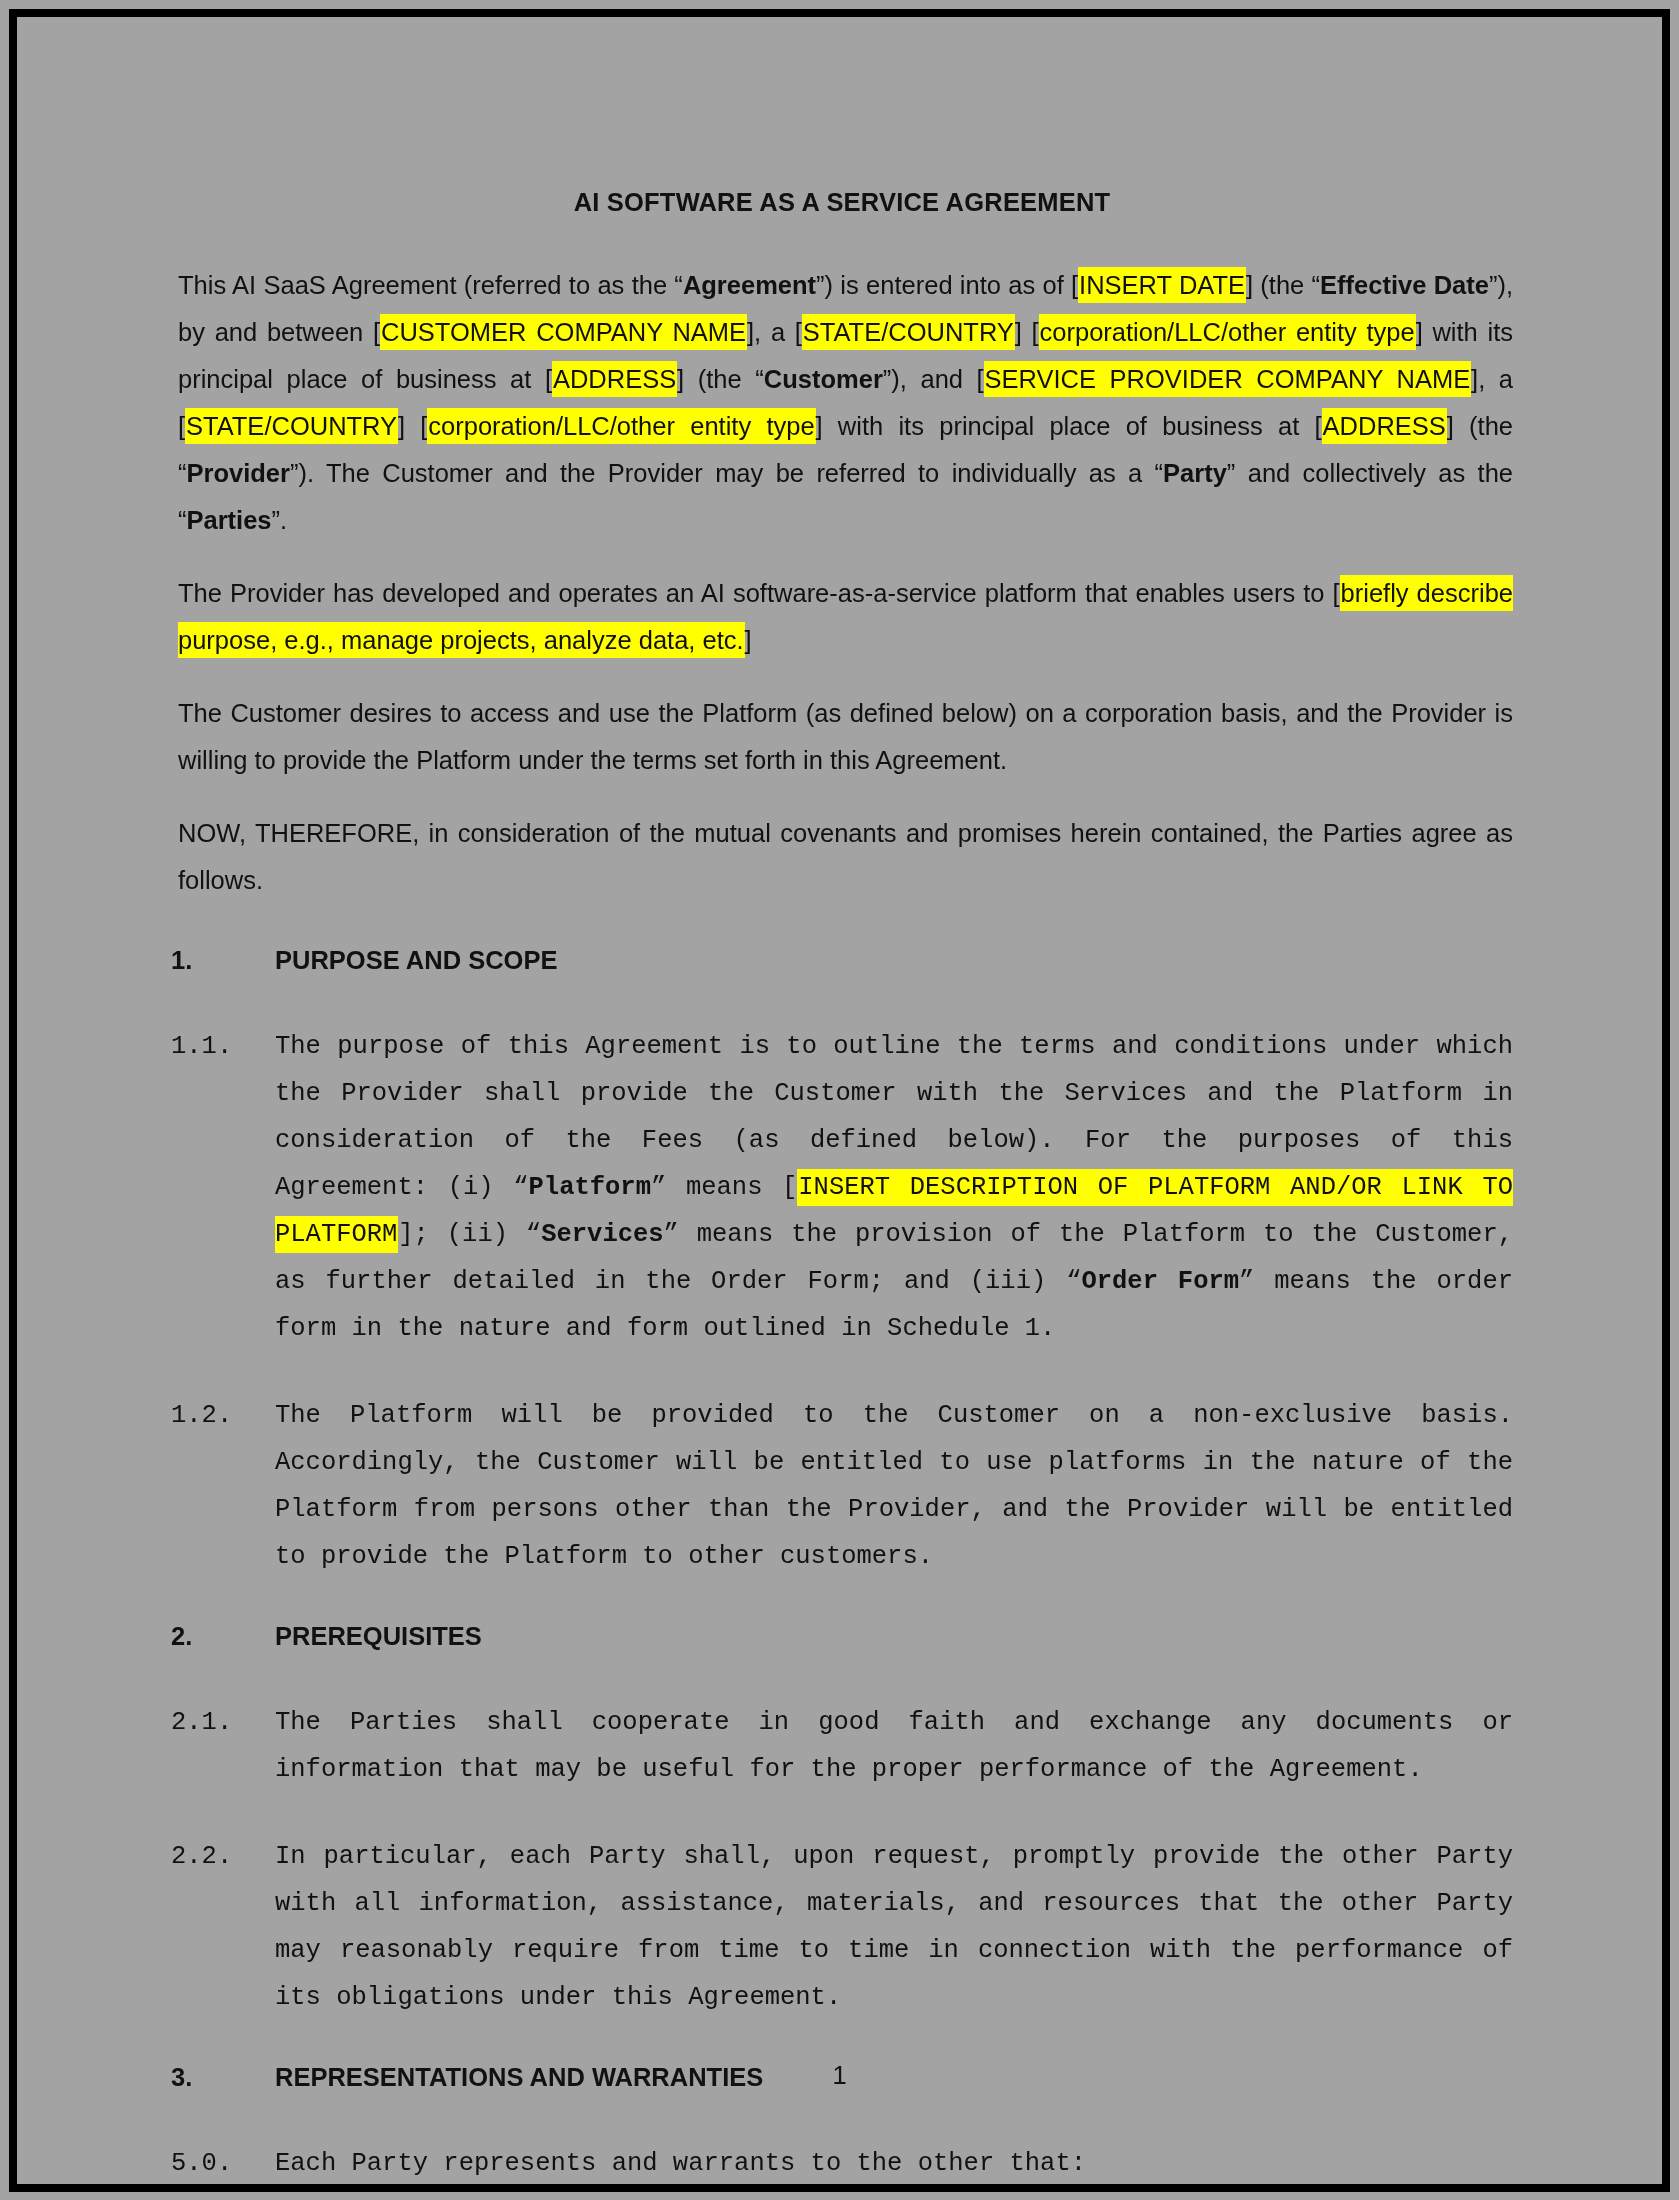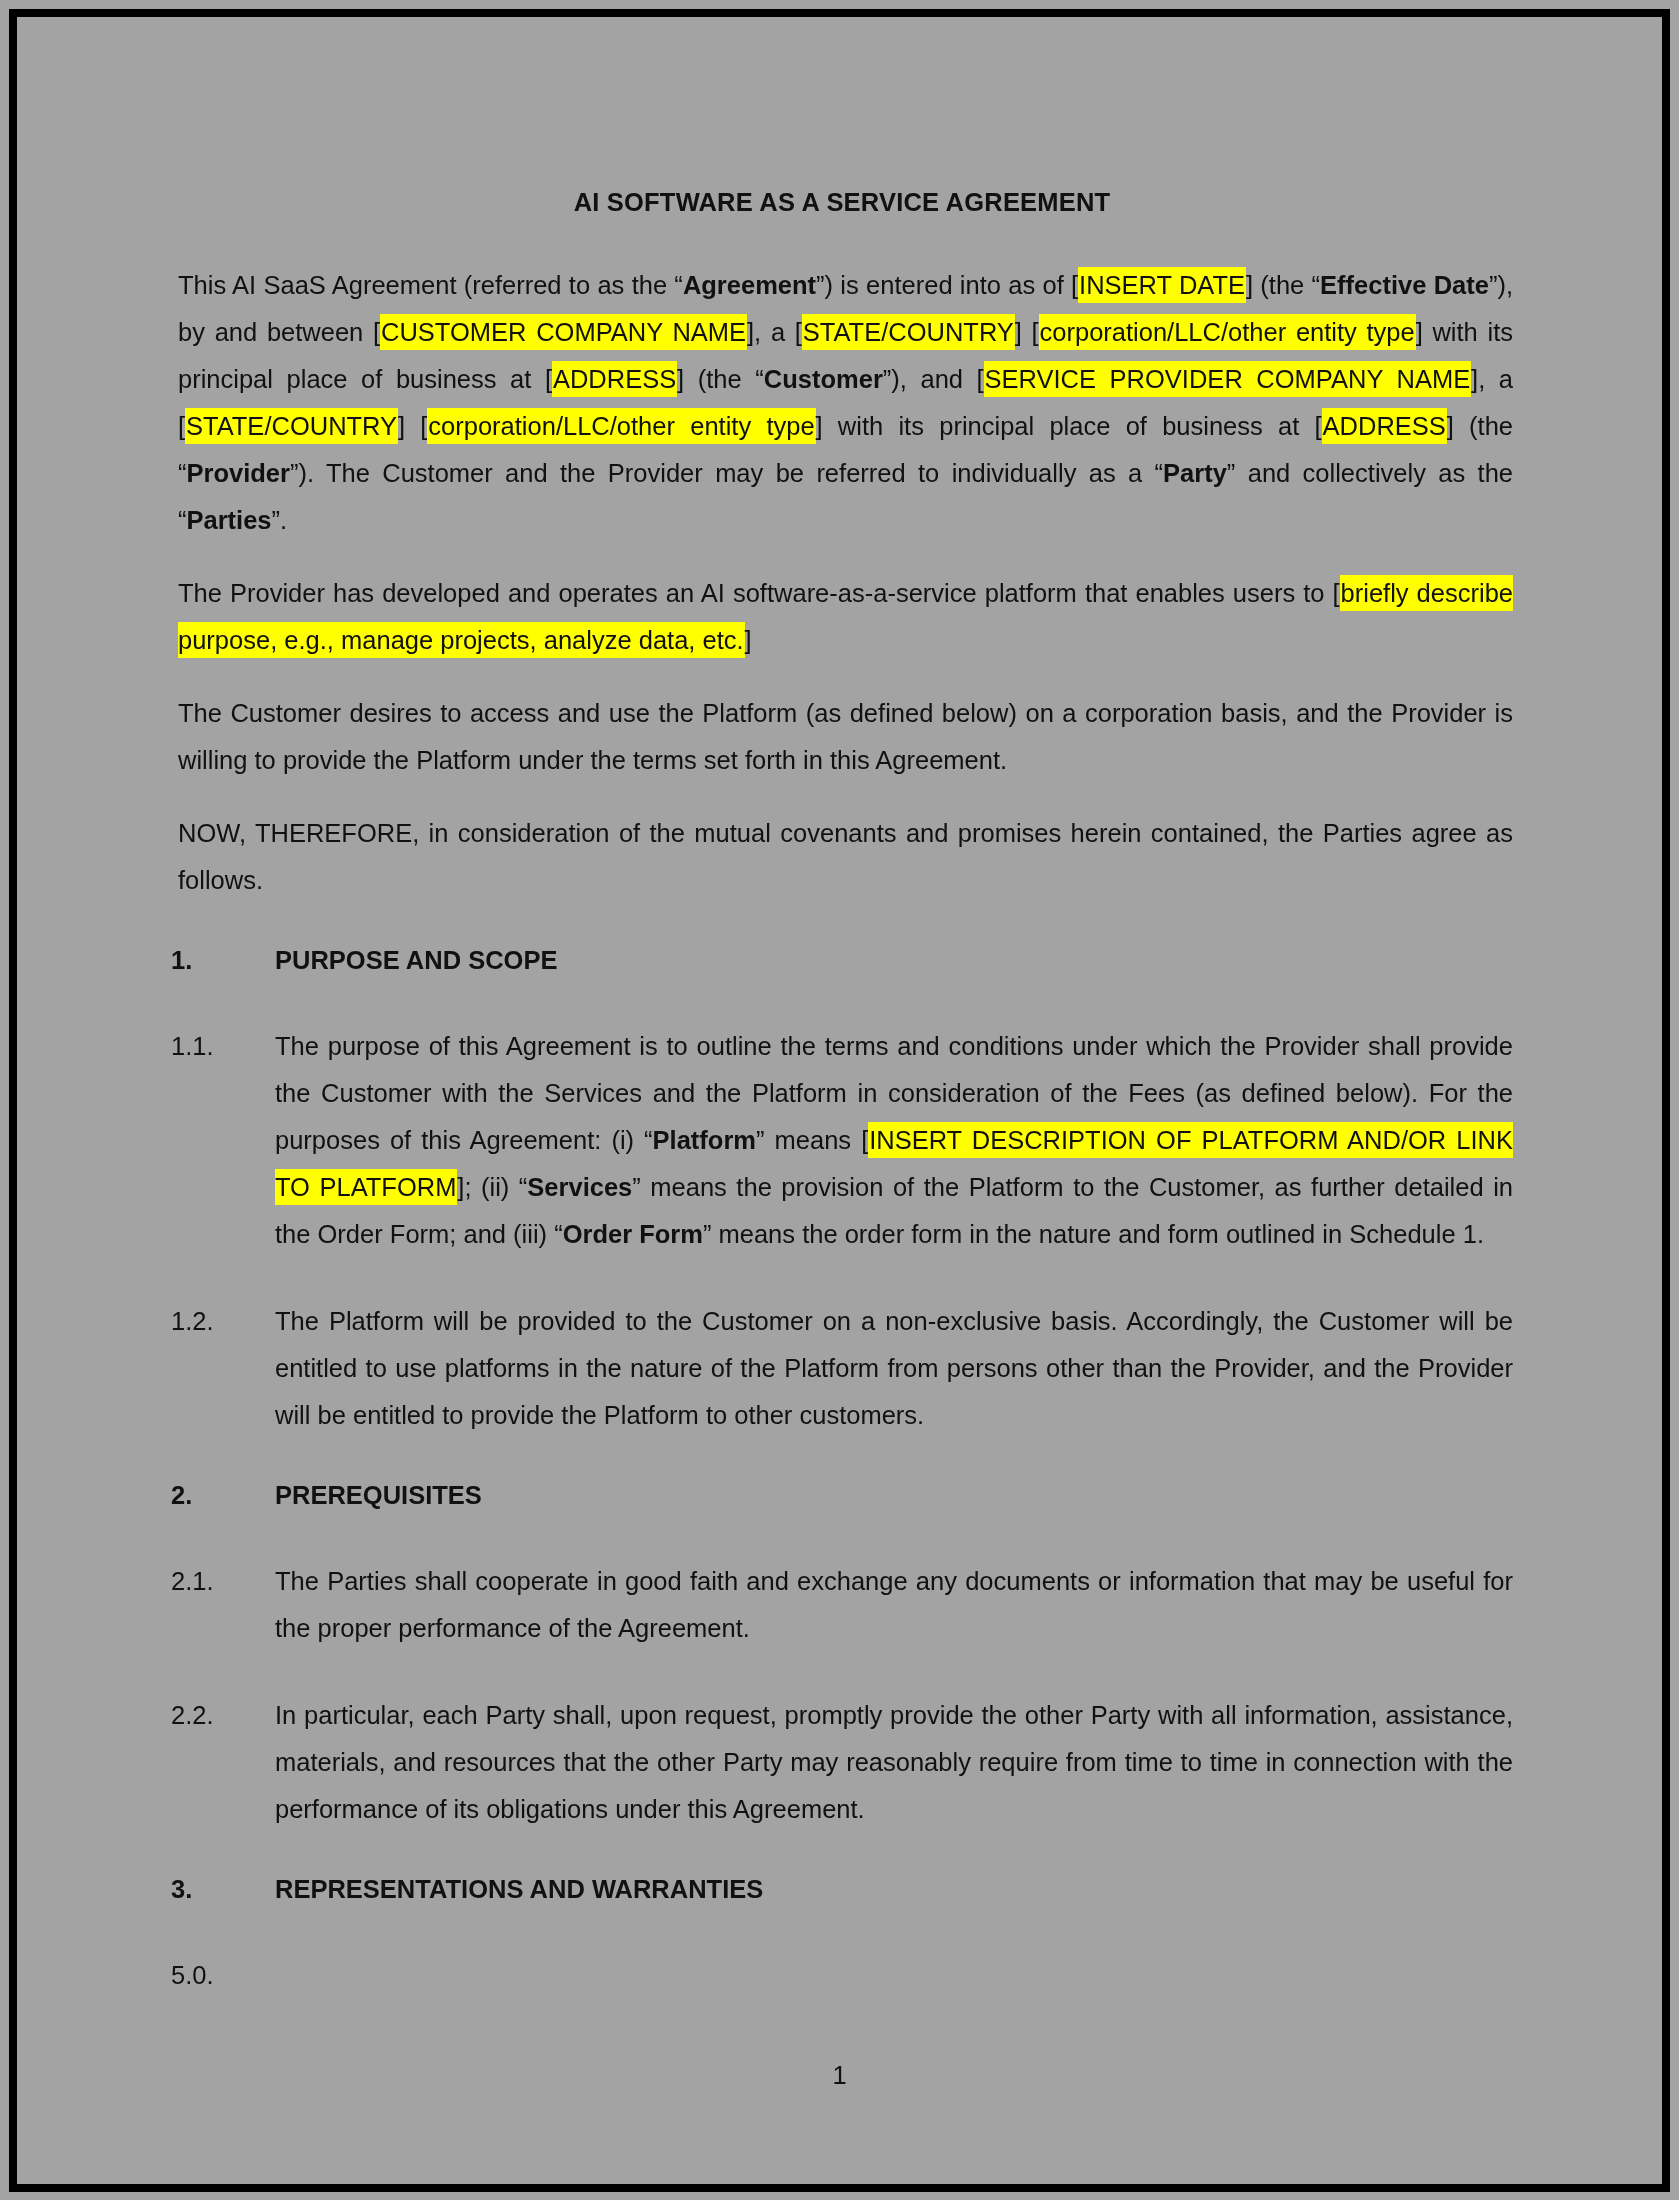--- a/index.html
+++ b/index.html
@@ -8,21 +8,21 @@
     font-family:"Liberation Sans",sans-serif;color:#111111;
     -webkit-font-smoothing:antialiased;
   }
   .page{position:relative;width:1679px;height:2201px;background:#a3a3a3;overflow:hidden;}
   .frame{position:absolute;inset:8.8px;border:8px solid #000;pointer-events:none;}
   .content{position:absolute;left:171px;width:1342px;top:183px;font-size:25.5px;line-height:47px;}
   .title{font-weight:bold;text-align:center;font-size:25.5px;line-height:39px;letter-spacing:0.2px;}
   .paragraph{margin-top:26px;text-align:justify;text-justify:inter-word;margin-left:7px;}
   .title + .paragraph{margin-top:40px;}
   .heading{margin-top:33px;font-weight:bold;}
-  .numbered{margin-top:40px;text-align:justify;text-justify:inter-word;}
+  .numbered{margin-top:40px;text-align:justify;text-justify:inter-word;font-family:Liberation Mono, monospace;}
   .heading + .numbered{margin-top:39px;}
   .heading,.numbered{position:relative;padding-left:104px;}
   .num{position:absolute;left:0;top:0;}
   .b{font-weight:bold;}
   .hl{background:#ffff00;padding:4.4px 0.9px;}
   .pagenum{position:absolute;left:0;right:0;top:2059px;text-align:center;font-size:25.5px;line-height:32px;color:#111;}
 </style>
 </head>
 <body>
 
@@ -35,17 +35,17 @@
       <div class="block paragraph"><span class="runs"><span>The Provider has developed and operates an AI software-as-a-service platform that enables users to [</span><span class="hl" style="background: rgb(255, 255, 0);">briefly describe purpose, e.g., manage projects, analyze data, etc.</span><span>]</span></span></div>
       <div class="block paragraph"><span class="runs"><span>The Customer desires to access and use the Platform (as defined below) on a corporation basis, and the Provider is willing to provide the Platform under the terms set forth in this Agreement.</span></span></div>
       <div class="block paragraph"><span class="runs"><span>NOW, THEREFORE, in consideration of the mutual covenants and promises herein contained, the Parties agree as follows.</span></span></div>
       <div class="block heading"><span class="num">1.</span><span class="runs"><span>PURPOSE AND SCOPE</span></span></div>
       <div class="block numbered"><span class="num">1.1.</span><span class="runs"><span>The purpose of this Agreement is to outline the terms and conditions under which the Provider shall provide the Customer with the Services and the Platform in consideration of the Fees (as defined below). For the purposes of this Agreement: (i) “</span><span class="b">Platform</span><span>” means [</span><span class="hl" style="background: rgb(255, 255, 0);">INSERT DESCRIPTION OF PLATFORM AND/OR LINK TO PLATFORM</span><span>]; (ii) “</span><span class="b">Services</span><span>” means the provision of the Platform to the Customer, as further detailed in the Order Form; and (iii) “</span><span class="b">Order Form</span><span>” means the order form in the nature and form outlined in Schedule 1.</span></span></div>
       <div class="block numbered"><span class="num">1.2.</span><span class="runs"><span>The Platform will be provided to the Customer on a non-exclusive basis. Accordingly, the Customer will be entitled to use platforms in the nature of the Platform from persons other than the Provider, and the Provider will be entitled to provide the Platform to other customers.</span></span></div>
       <div class="block heading"><span class="num">2.</span><span class="runs"><span>PREREQUISITES</span></span></div>
       <div class="block numbered"><span class="num">2.1.</span><span class="runs"><span>The Parties shall cooperate in good faith and exchange any documents or information that may be useful for the proper performance of the Agreement.</span></span></div>
       <div class="block numbered"><span class="num">2.2.</span><span class="runs"><span>In particular, each Party shall, upon request, promptly provide the other Party with all information, assistance, materials, and resources that the other Party may reasonably require from time to time in connection with the performance of its obligations under this Agreement.</span></span></div>
       <div class="block heading"><span class="num">3.</span><span class="runs"><span>REPRESENTATIONS AND WARRANTIES</span></span></div>
-      <div class="block numbered"><span class="num">5.0.</span></div>
+      <div class="block numbered"><span class="num">5.0.</span><span class="runs"><span>Each Party represents and warrants to the other that:</span></span></div>
     </div>
   <div class="pagenum">1</div>
 </div>
 
 
 </body></html>

